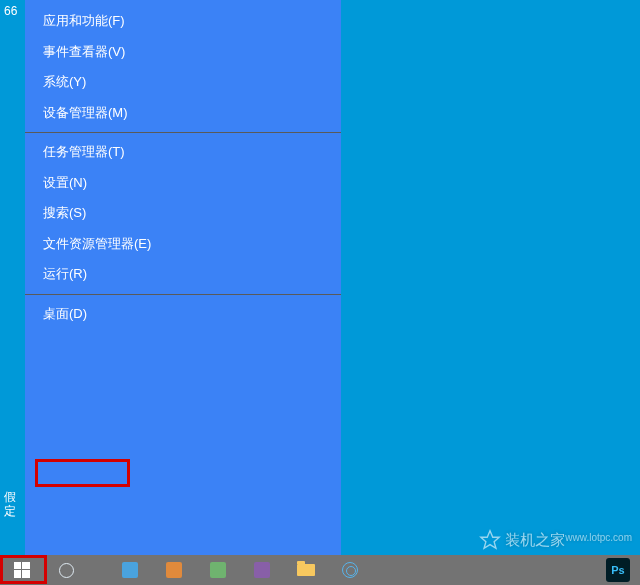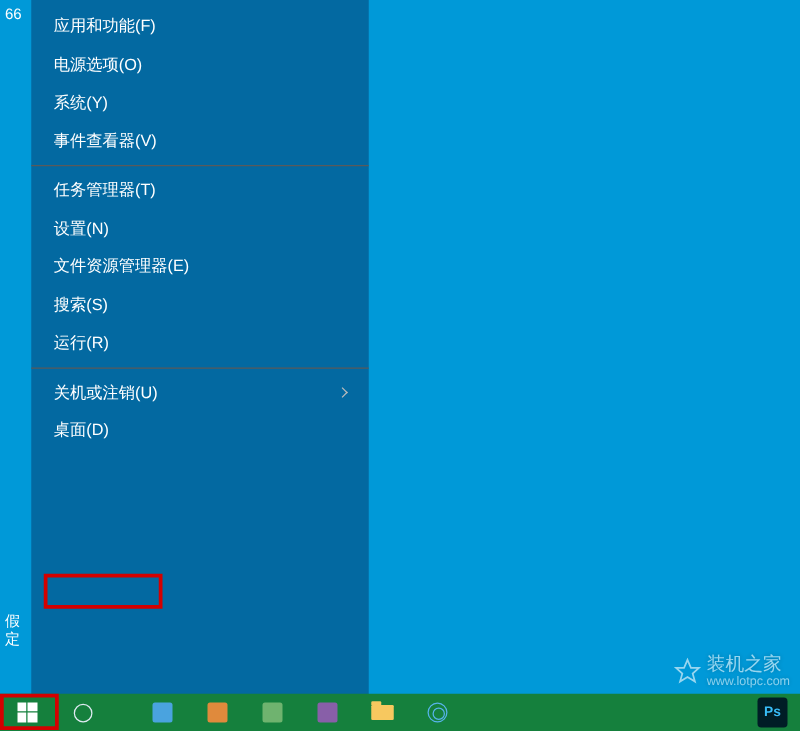--- a/index.html
+++ b/index.html
@@ -9,22 +9,22 @@
     width: 640px; height: 585px;
     background: #0099d8;
   }
   .desktop-icons {
     position: absolute; left: 4px; top: 490px;
     color: #fff; font-size: 12px; line-height: 14px;
   }
   .context-menu {
     position: absolute;
     left: 25px; top: 0;
-    width: 270px; height: 556px;
-    background: #0369a1;
+    width: 316px; height: 556px;
+    background: #3b82f6;
     color: #fff;
     display: flex; flex-direction: column;
     padding-top: 6px;
   }
   .menu-item {
     display: flex; align-items: center; justify-content: space-between;
     padding: 0 18px;
     height: 30.5px;
     color: #ffffff;
     cursor: default;
@@ -53,21 +53,21 @@
     left: 0px; top: 555px;
     width: 47px; height: 29px;
     border: 3px solid #d40000;
     pointer-events: none;
     z-index: 50;
   }
   .taskbar {
     position: absolute;
     left: 0; bottom: 0;
     width: 640px; height: 30px;
-    background: #15803d;
+    background: #737373;
     display: flex; align-items: center;
   }
   .tb-btn {
     width: 44px; height: 30px;
     display: flex; align-items: center; justify-content: center;
     color: #dfeaf2;
   }
   .start-win {
     width: 16px; height: 16px; position: relative;
   }
@@ -109,53 +109,49 @@
     <div>假</div>
     <div>定</div>
   </div>
   <div style="position:absolute;left:4px;top:4px;color:#fff;font-size:12px;">66</div>
 
   <div class="context-menu">
     <div class="menu-item">
         <span>应用和功能(F)</span>
       </div>
     <div class="menu-item">
-        <span>电源选项(O)</span>
+        <span>事件查看器(V)</span>
       </div>
     <div class="menu-item">
         <span>系统(Y)</span>
       </div>
     <div class="menu-item">
-        <span>事件查看器(V)</span>
+        <span>设备管理器(M)</span>
       </div>
 
     <div class="menu-sep"></div>
 
     <div class="menu-item">
         <span>任务管理器(T)</span>
       </div>
     <div class="menu-item">
         <span>设置(N)</span>
       </div>
     <div class="menu-item">
+        <span>搜索(S)</span>
+      </div>
+    <div class="menu-item">
         <span>文件资源管理器(E)</span>
       </div>
     <div class="menu-item">
-        <span>搜索(S)</span>
-      </div>
-    <div class="menu-item">
         <span>运行(R)</span>
       </div>
 
     <div class="menu-sep"></div>
 
-    <div class="menu-item">
-      <span>关机或注销(U)</span>
-      <span class="chevron"></span>
-    </div>
     <div class="menu-item">
         <span>桌面(D)</span>
       </div>
   </div>
 
   <div class="highlight-run"></div>
   <div class="highlight-start"></div>
 
   <div class="taskbar">
     <div class="tb-btn">
@@ -193,19 +189,19 @@
       <div class="ps-ico">Ps</div>
     </div>
   </div>
 
   <div class="watermark">
     <div class="wm-star">
       <svg viewBox="0 0 24 24">
           <polygon points="12,2 15,9 22,9 16.5,14 18.5,21 12,17 5.5,21 7.5,14 2,9 9,9"></polygon>
         </svg>
     </div>
-    <div style="display:flex;flex-direction:column;line-height:1.1;">
+    <div style="display:flex;flex-direction:row;line-height:1.1;">
       <span>装机之家</span>
       <span style="font-size:10px;opacity:.9">www.lotpc.com</span>
     </div>
   </div>
 
 </div>
 
 </body></html>

